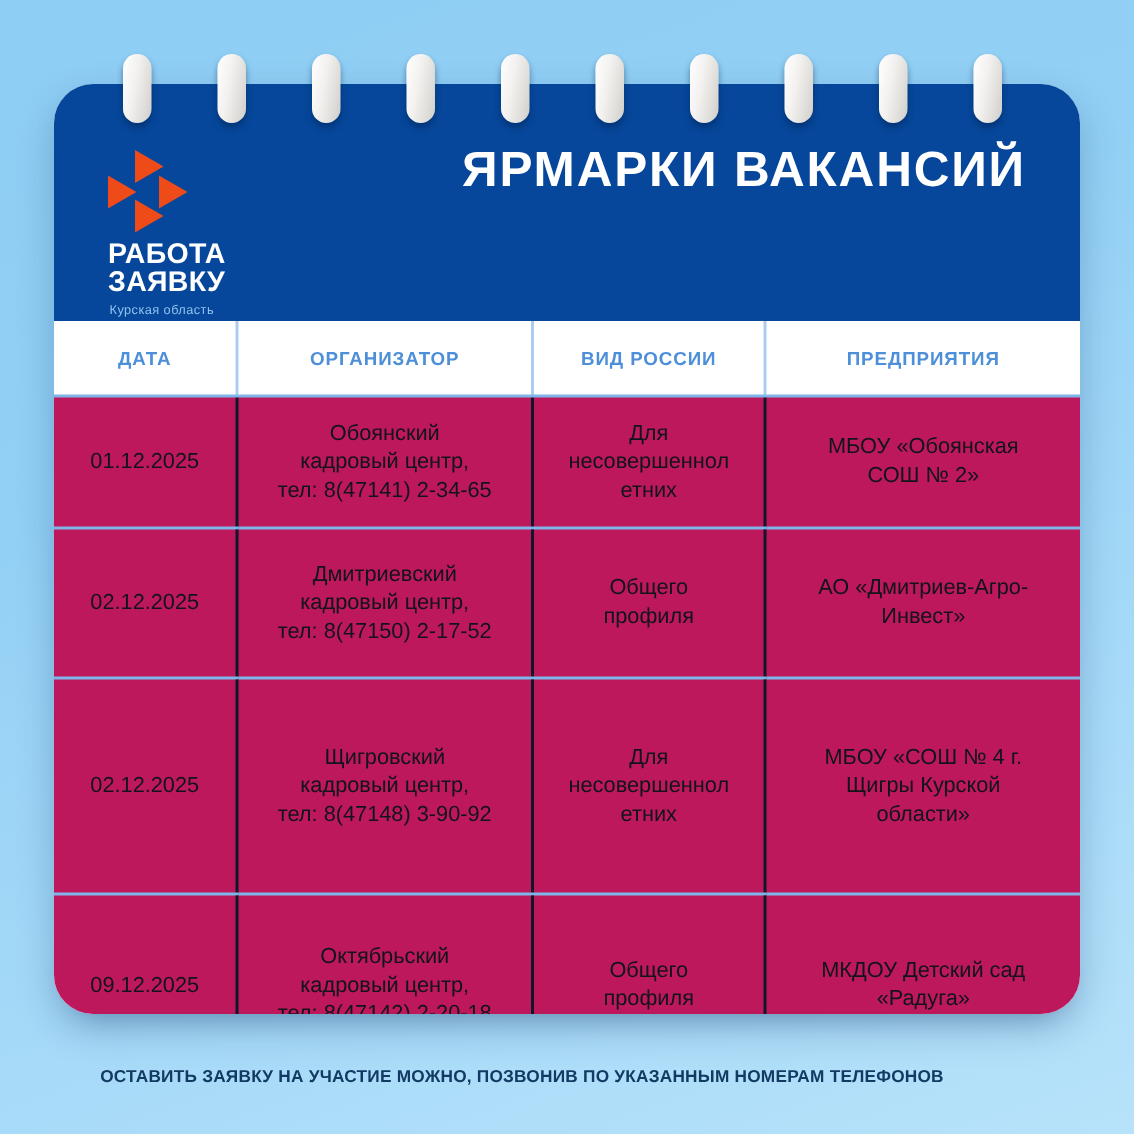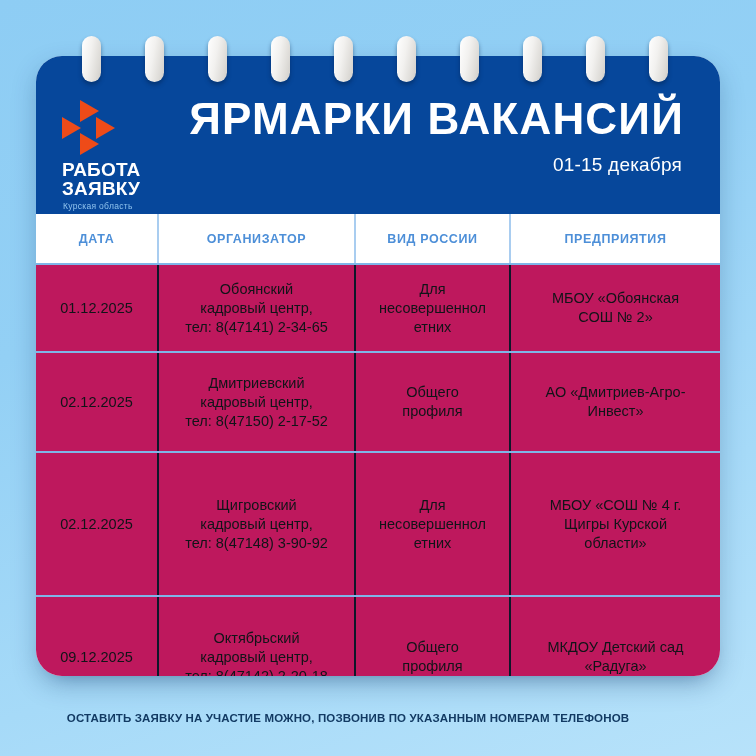--- a/index.html
+++ b/index.html
@@ -73,21 +73,21 @@
   .header {
     position: relative;
     height: 158px;
     background: #06479b;
     overflow: hidden;
   }
 
   
   .logo {
     position: absolute;
-    left: 18px;
+    left: 28px;
     top: 44px;
     width: 116px;
   }
   .logo-mark {
     position: relative;
     width: 70px;
     height: 54px;
     margin: 0 auto 6px 8px;
   }
   .tri {
@@ -118,21 +118,21 @@
     padding-left: 9px;
     padding-top: 3px;
   }
 
   
   .header-title {
     position: absolute;
     right: 36px;
     top: 38px;
     color: #ffffff;
-    font-size: 44px;
+    font-size: 33px;
     font-weight: bold;
     letter-spacing: 1.2px;
     white-space: nowrap;
   }
   .header-sub {
     position: absolute;
     right: 38px;
     top: 98px;
     color: #ffffff;
     font-size: 19px;
@@ -219,21 +219,20 @@
           <span class="tri t2"></span>
           <span class="tri t3"></span>
           <span class="tri t4"></span>
         </div>
         <div class="logo-word">РАБОТА</div>
         <div class="logo-word">ЗАЯВКУ</div>
         <div class="logo-region">Курская область</div>
       </div>
 
       <div class="header-title">ЯРМАРКИ ВАКАНСИЙ</div>
-      <div class="header-sub">01-15 декабря</div>
     </div>
 
     <table class="table">
       <colgroup>
         <col class="c-date">
           <col class="c-org">
           <col class="c-type">
           <col class="c-ent">
       </colgroup>
       <thead>

